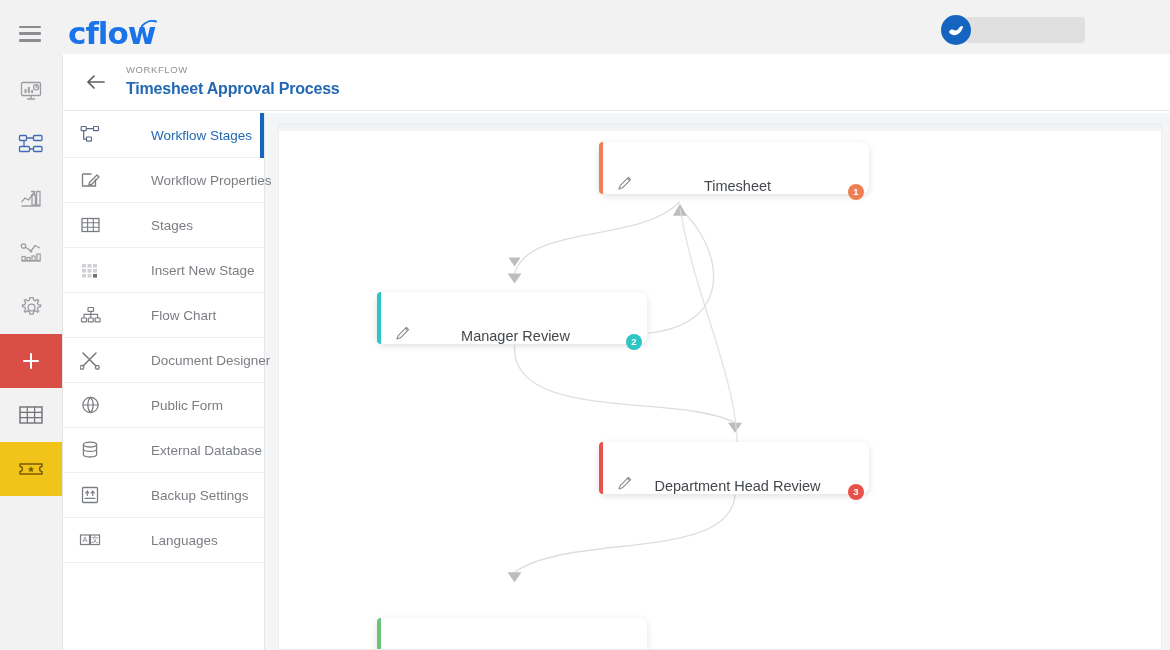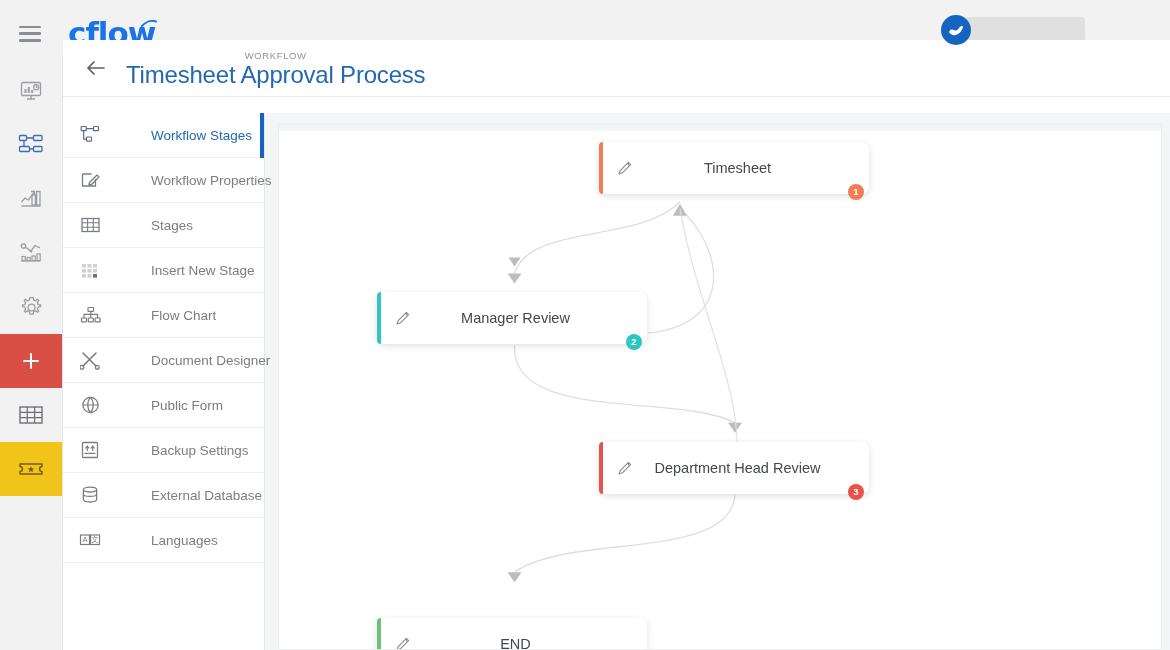--- a/index.html
+++ b/index.html
@@ -68,37 +68,37 @@
   .rail-item {
     height: 54px; display: flex; align-items: center; justify-content: center;
     cursor: pointer; position: relative;
   }
   .rail-item.accent-red { background: #d94f45; height: 54px; }
   .rail-item.accent-yellow { background: #f0c419; height: 54px; }
   .rail-spacer-sm { height: 8px; }
 
   
   .page-header {
-    position: absolute; left: 63px; top: 40px; width: 1107px; height: 57px;
+    position: absolute; left: 63px; top: 54px; width: 1107px; height: 57px;
     background: #ffffff;
     border-bottom: 1px solid #e8eaed;
-    display: flex; align-items: center; text-align: center;
+    display: flex; align-items: center;
   }
   .back-arrow {
     margin-left: 20px; width: 26px; height: 26px;
     display: flex; align-items: center; justify-content: center;
     cursor: pointer;
   }
   .header-text { margin-left: 17px; display: flex; flex-direction: column; justify-content: center; }
   .header-eyebrow {
     font-size: 9.5px; color: #8e9196; letter-spacing: 0.6px;
     text-transform: uppercase; line-height: 13px;
   }
   .header-title {
-    font-size: 24px; font-weight: normal; color: #2268b2;
+    font-size: 16px; font-weight: bold; color: #2268b2;
     line-height: 25px; letter-spacing: -0.2px;
   }
 
   
   .content {
     position: absolute; left: 63px; top: 113px; width: 1107px; height: 537px;
     background: #f4f5f7;
     display: flex;
   }
 
@@ -149,21 +149,21 @@
   
   .connectors { position: absolute; inset: 0; width: 100%; height: 100%; }
 
   
   .node {
     position: absolute;
     width: 270px; height: 52px;
     background: #ffffff;
     border-radius: 8px;
     box-shadow: 0 2px 7px rgba(0,0,0,0.13);
-    display: flex; align-items: center;
+    display: flex; align-items: flex-end;
     cursor: pointer;
     overflow: visible;
   }
   .node::before {
     content: ""; position: absolute; left: 0; top: 0;
     width: 4px; height: 52px; border-radius: 8px 0 0 8px;
     background: var(--accent);
   }
   .node .edit-icon {
     width: 22px; height: 22px; margin-left: 15px;
@@ -385,36 +385,36 @@
             <circle cx="10.5" cy="10" r="7.6" fill="none" stroke="#7a7d82" stroke-width="1.3"></circle>
             <path d="M2.9 10 h15.2 M10.5 2.4 c3.6 3.6 3.6 11.6 0 15.2 c-3.6-3.6-3.6-11.6 0-15.2 z" fill="none" stroke="#7a7d82" stroke-width="1.2"></path>
           </svg>
         </span>
         <span class="mi-label">Public Form</span>
       </div>
 
       <div class="menu-item">
         <span class="mi-icon">
           <svg width="22" height="20" viewBox="0 0 22 20">
-            <rect x="2.5" y="2.5" width="15" height="15" rx="1" fill="none" stroke="#7a7d82" stroke-width="1.3"></rect>
-            <path d="M7.3 10.5 v-4 M7.3 6 l-1.6 2 M7.3 6 l1.6 2 M12.7 10.5 v-4 M12.7 6 l-1.6 2 M12.7 6 l1.6 2 M5 13.3 h10" stroke="#7a7d82" stroke-width="1.2" fill="none" stroke-linecap="round"></path>
-          </svg>
-        </span>
-        <span class="mi-label">Backup Settings</span>
-      </div>
-
-      <div class="menu-item">
-        <span class="mi-icon">
-          <svg width="22" height="20" viewBox="0 0 22 20">
             <ellipse cx="10" cy="4.6" rx="6.6" ry="2.4" fill="none" stroke="#7a7d82" stroke-width="1.3"></ellipse>
             <path d="M3.4 4.6 v10 c0 1.3 3 2.4 6.6 2.4 s6.6-1.1 6.6-2.4 v-10" fill="none" stroke="#7a7d82" stroke-width="1.3"></path>
             <path d="M3.4 9 c0 1.3 3 2.4 6.6 2.4 s6.6-1.1 6.6-2.4" fill="none" stroke="#7a7d82" stroke-width="1.1"></path>
           </svg>
         </span>
         <span class="mi-label">External Database</span>
+      </div>
+
+      <div class="menu-item">
+        <span class="mi-icon">
+          <svg width="22" height="20" viewBox="0 0 22 20">
+            <rect x="2.5" y="2.5" width="15" height="15" rx="1" fill="none" stroke="#7a7d82" stroke-width="1.3"></rect>
+            <path d="M7.3 10.5 v-4 M7.3 6 l-1.6 2 M7.3 6 l1.6 2 M12.7 10.5 v-4 M12.7 6 l-1.6 2 M12.7 6 l1.6 2 M5 13.3 h10" stroke="#7a7d82" stroke-width="1.2" fill="none" stroke-linecap="round"></path>
+          </svg>
+        </span>
+        <span class="mi-label">Backup Settings</span>
       </div>
 
       <div class="menu-item">
         <span class="mi-icon">
           <svg width="24" height="20" viewBox="0 0 24 20">
             <rect x="1.5" y="5" width="9" height="9.5" fill="none" stroke="#7a7d82" stroke-width="1.2"></rect>
             <rect x="11.5" y="5" width="9" height="9.5" fill="none" stroke="#7a7d82" stroke-width="1.2"></rect>
             <text x="6" y="12.3" font-size="7.5" fill="#7a7d82" text-anchor="middle" font-family="Liberation Sans, sans-serif">A</text>
             <text x="16" y="12.3" font-size="7.5" fill="#7a7d82" text-anchor="middle" font-family="DejaVu Sans, sans-serif">文</text>
           </svg>

